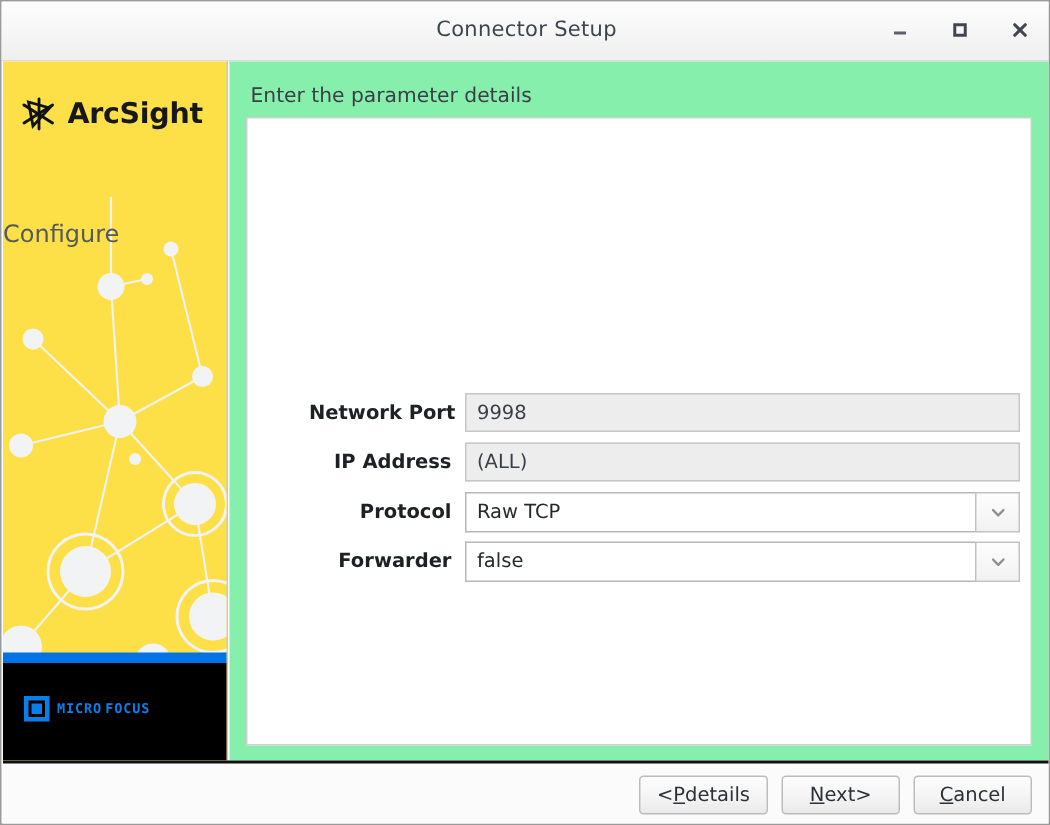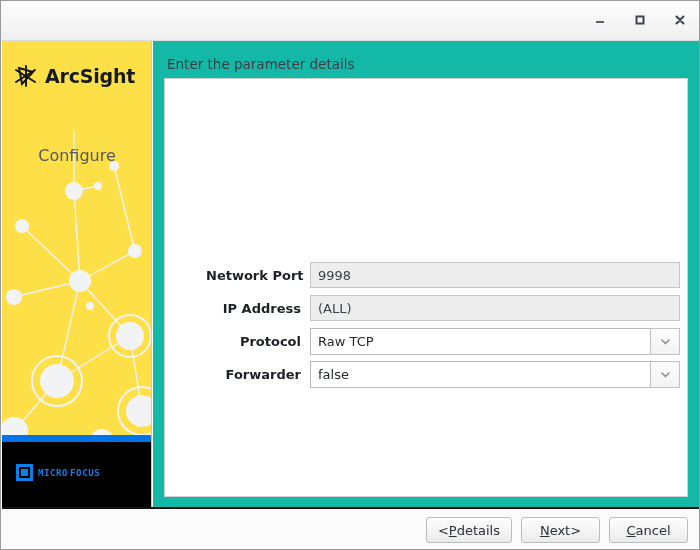--- a/index.html
+++ b/index.html
@@ -92,21 +92,20 @@
   .brand-text {
     font-size: 19px;
     font-weight: bold;
     color: #16181c;
     letter-spacing: -0.2px;
   }
   .configure-label {
     position: absolute;
     left: 0; top: 105px;
     width: 150px;
-    text-align: center;
     font-size: 16px;
     color: #55595f;
   }
 
   
   .mf-blue {
     position: absolute;
     left: 0; top: 394px;
     width: 150px;
     height: 7px;
@@ -153,21 +152,21 @@
     color: #0b7fe8;
     letter-spacing: 0.6px;
   }
 
   
   .content {
     position: absolute;
     left: 152px; top: 40px;
     width: 547px;
     height: 466px;
-    background: #14b8a6;
+    background: #86efac;
   }
   .content-heading {
     position: absolute;
     left: 14px; top: 15px;
     font-size: 13.5px;
     color: #3a3f46;
   }
   .panel {
     position: absolute;
     left: 11px; top: 37px;
@@ -281,20 +280,21 @@
     white-space: nowrap;
   }
   .mn { text-decoration: underline; }
 </style>
 </head>
 <body>
 
 <div class="window">
 
   <div class="titlebar">
+    <div class="titlebar-title">Connector Setup</div>
     <div class="wincontrols">
       <div class="winbtn">
         <svg width="12" height="12" viewBox="0 0 12 12">
             <rect x="2" y="7" width="8" height="2" fill="#5b626d"></rect>
           </svg>
       </div>
       <div class="winbtn">
         <svg width="12" height="12" viewBox="0 0 12 12">
             <rect x="2.5" y="2.5" width="7" height="7" fill="none" stroke="#3f4652" stroke-width="2"></rect>
           </svg>

